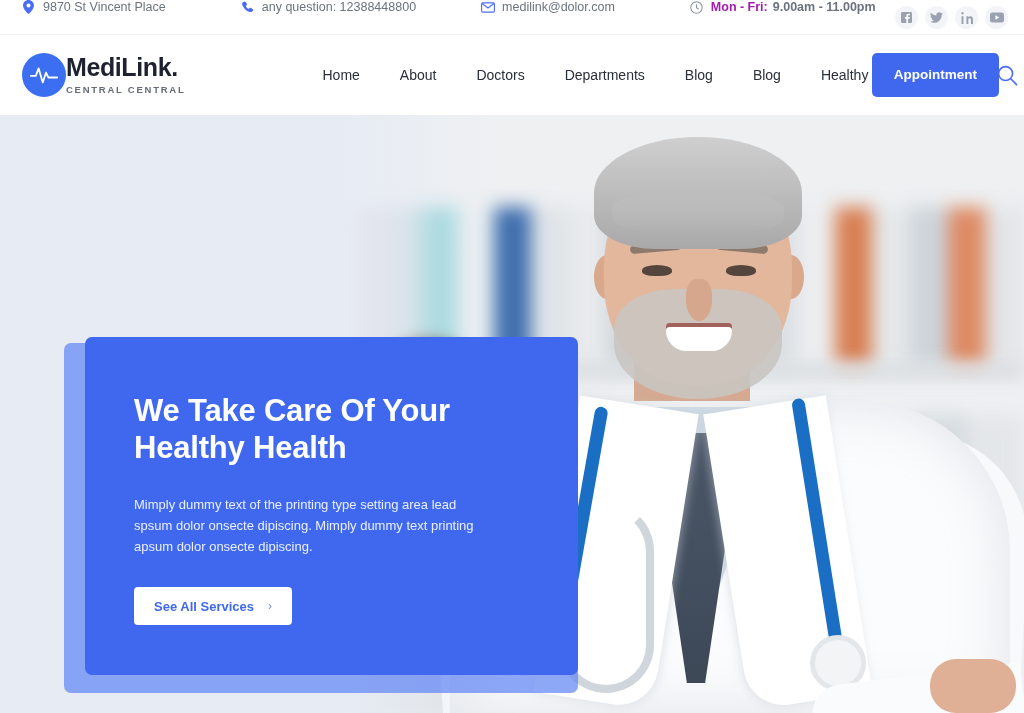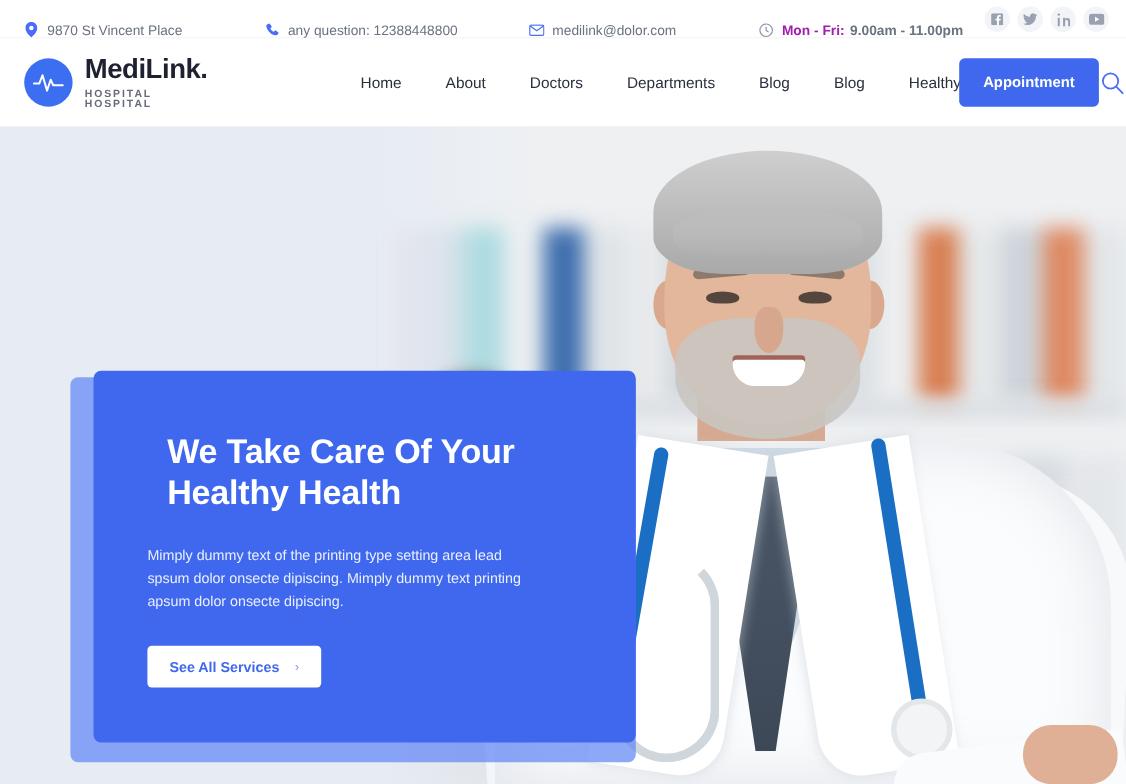--- a/index.html
+++ b/index.html
@@ -13,21 +13,21 @@
   .page { position: relative; width: 1024px; height: 713px; overflow: hidden; }
 
   
   .topbar {
     position: absolute; top: 0; left: 0; width: 1024px; height: 35px;
     background: #ffffff;
     display: flex; align-items: center;
     font-size: 12.5px; color: #6b7280;
     border-bottom: 1px solid #f0f2f6;
   }
-  .topbar-item { display: flex; align-items: flex-end; height: 35px; white-space: nowrap; }
+  .topbar-item { display: flex; align-items: flex-start; height: 35px; white-space: nowrap; }
   .ti-loc  { margin-left: 21px; }
   .ti-phone{ margin-left: 74px; }
   .ti-mail { margin-left: 64px; }
   .ti-time { margin-left: 74px; }
   .topbar-item .ti-icon {
     display: inline-flex; align-items: center; justify-content: center;
     width: 15px; height: 15px; margin-right: 7px; color: #4a6cf7; flex: none;
   }
   .ti-time .ti-icon { color: #8a93a3; }
   .ti-time .tt-bold { color: #a21caf; font-weight: bold; margin-right: 5px; }
@@ -45,21 +45,21 @@
   .header {
     position: absolute; top: 35px; left: 0; width: 1024px; height: 80px;
     background: #ffffff; display: flex; align-items: center;
   }
   .logo { display: flex; align-items: center; margin-left: 22px; }
   .logo-mark {
     width: 44px; height: 44px; border-radius: 50%;
     background: #3b6ef0;
     display: flex; align-items: center; justify-content: center; flex: none;
   }
-  .logo-text { margin-left: 11px; line-height: 1; }
+  .logo-text { line-height: 1; }
   .logo-title {
     font-size: 25px; font-weight: bold; color: #1d2130;
     letter-spacing: -0.4px; display: block;
   }
   .logo-sub {
     font-size: 9.5px; color: #666b78; letter-spacing: 1.75px;
     font-weight: bold; display: block; margin-top: 5px;
   }
 
   .nav { display: flex; align-items: center; gap: 40px; margin-left: 137px; }
@@ -222,21 +222,21 @@
     position: absolute; left: 64px; top: 228px; width: 514px; height: 350px;
     background: rgba(98,135,245,.72); border-radius: 7px;
   }
   .panel-main {
     position: absolute; left: 85px; top: 222px; width: 493px; height: 338px;
     background: #3f68ee; border-radius: 7px;
   }
   .panel-main-inner { padding: 55px 40px 0 49px; }
   .hero-title {
     color: #ffffff; font-size: 31px; font-weight: bold;
-    line-height: 37px; letter-spacing: -0.2px; margin-left: 18px;
+    line-height: 37px; letter-spacing: -0.2px;
   }
   .hero-desc {
     color: #eaf0ff; font-size: 13px; line-height: 21px;
     margin-top: 28px; max-width: 340px;
   }
   .services-btn {
     margin-top: 30px; display: inline-flex; align-items: center; gap: 14px;
     background: #ffffff; color: #3f68ee;
     font-size: 13px; font-weight: bold;
     padding: 0 20px; height: 38px;
@@ -320,21 +320,21 @@
   <div class="header">
 
     <div class="logo">
       <span class="logo-mark">
         <svg width="28" height="18" viewBox="0 0 34 20">
           <path d="M1 11h6l3.5-9 5 17 4-12 2.8 6H33" fill="none" stroke="#ffffff" stroke-width="2.2" stroke-linecap="round" stroke-linejoin="round"></path>
         </svg>
       </span>
       <span class="logo-text">
         <span class="logo-title">MediLink.</span>
-        <span class="logo-sub">HOSPITAL HOSPITAL</span>
+        <span class="logo-sub">CENTRAL CENTRAL</span>
       </span>
     </div>
 
     <div class="nav">
       <span class="nav-item">Home</span>
       <span class="nav-item">About</span>
       <span class="nav-item">Doctors</span>
       <span class="nav-item">Departments</span>
       <span class="nav-item">Blog</span>
       <span class="nav-item">Blog</span>

